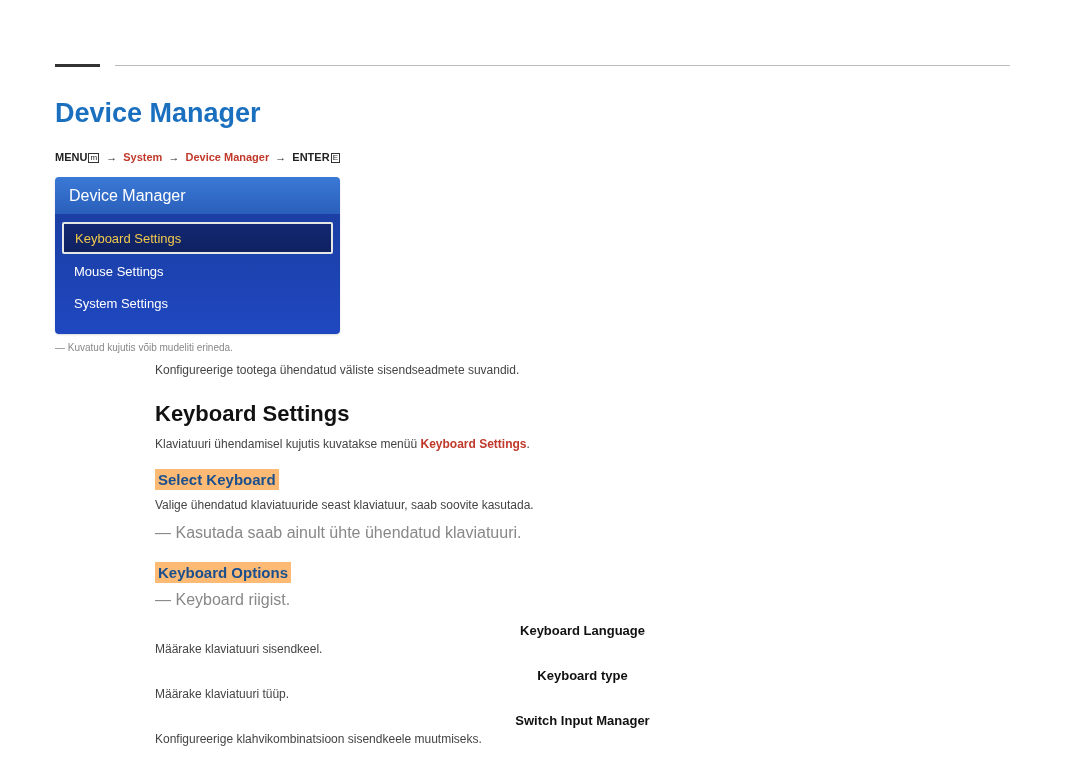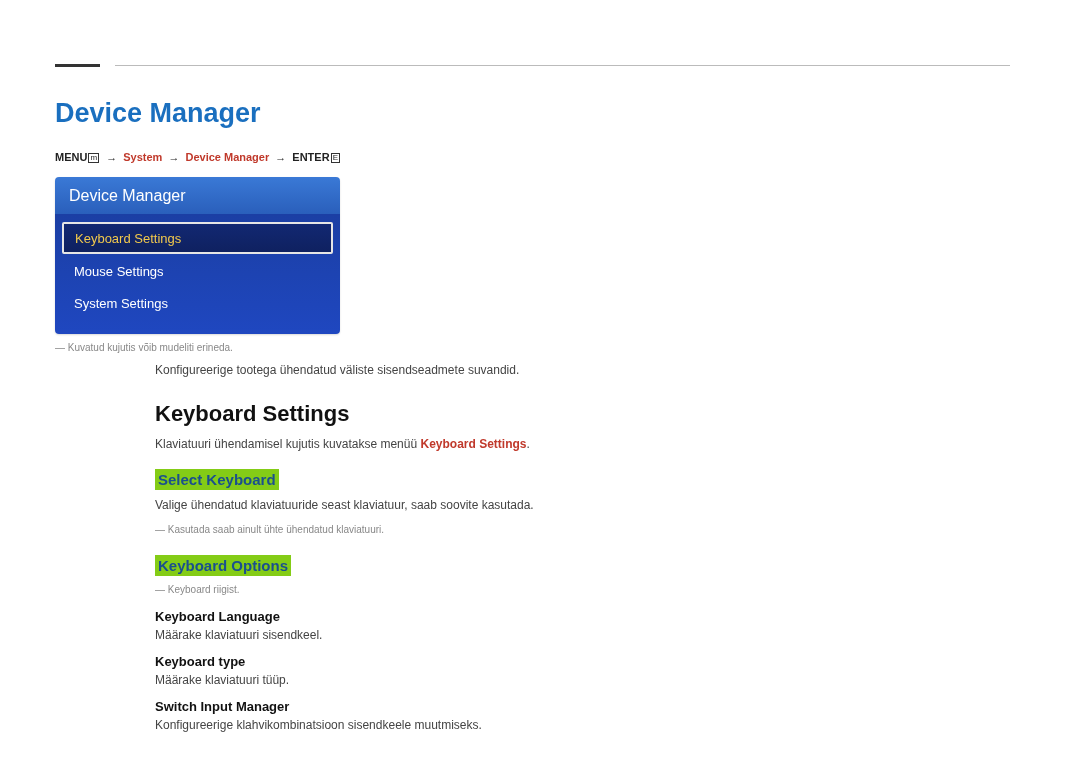--- a/index.html
+++ b/index.html
@@ -122,40 +122,41 @@
     font-size: 12px;
     color: #444;
     margin: 0 0 12px 0;
   }
   .body-text .hl {
     color: #c0392b;
     font-weight: 700;
   }
   .subhead-hl {
     display: inline-block;
-    background: #84cc16;
+    background: #fdba74;
     color: #1a4f8e;
     font-size: 15px;
     font-weight: 700;
     padding: 2px 3px;
     margin: 6px 0 8px 0;
   }
   .note {
-    font-size: 10px;
+    font-size: 16px;
     color: #888;
     margin: 0 0 14px 0;
   }
   .note::before {
     content: "― ";
   }
   .h4 {
     font-size: 13px;
     font-weight: 700;
     color: #111;
     margin: 10px 0 4px 0;
+    text-align: center;
   }
   .arrow { margin: 0 3px; }
   .icon-box {
     display:inline-block;
     border:1px solid #333;
     font-size:8px;
     line-height:8px;
     vertical-align:middle;
     padding:0 1px;
     margin-left:1px;

